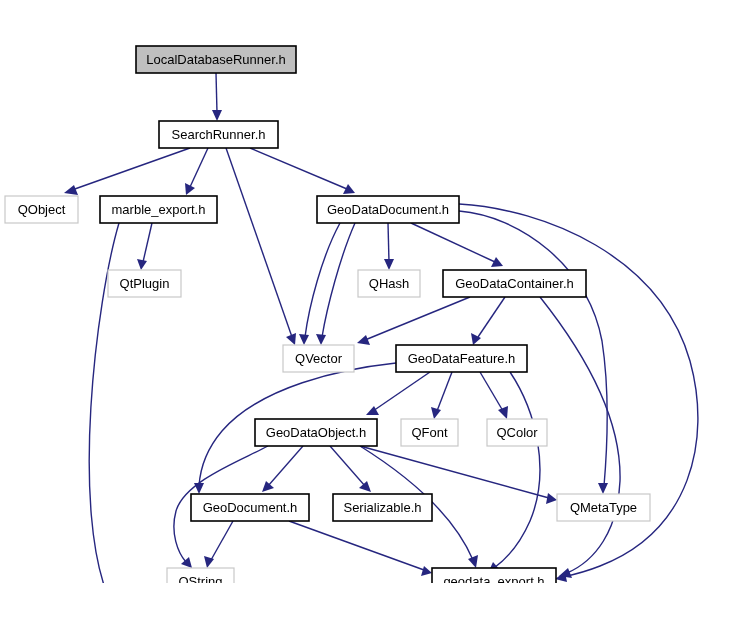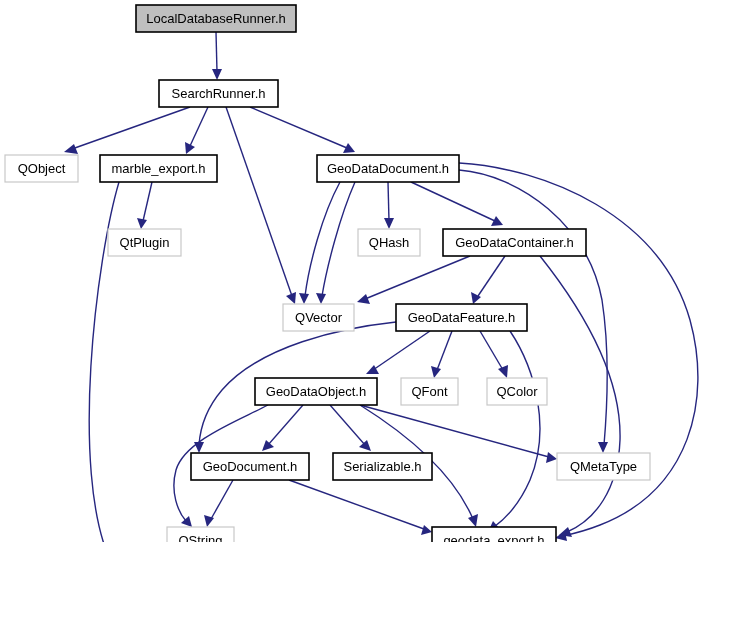--- a/index.html
+++ b/index.html
@@ -7,20 +7,21 @@
     padding: 0;
     background: #ffffff;
   }
   #canvas {
     position: relative;
     width: 742px;
     height: 542px;
     background: #ffffff;
     font-family: "Liberation Sans", sans-serif;
     overflow: hidden;
+    margin-top: 41px;
   }
   #graph-svg {
     position: absolute;
     left: 0;
     top: 0;
     width: 742px;
     height: 635px;
   }
   .edge-path {
     fill: none;

